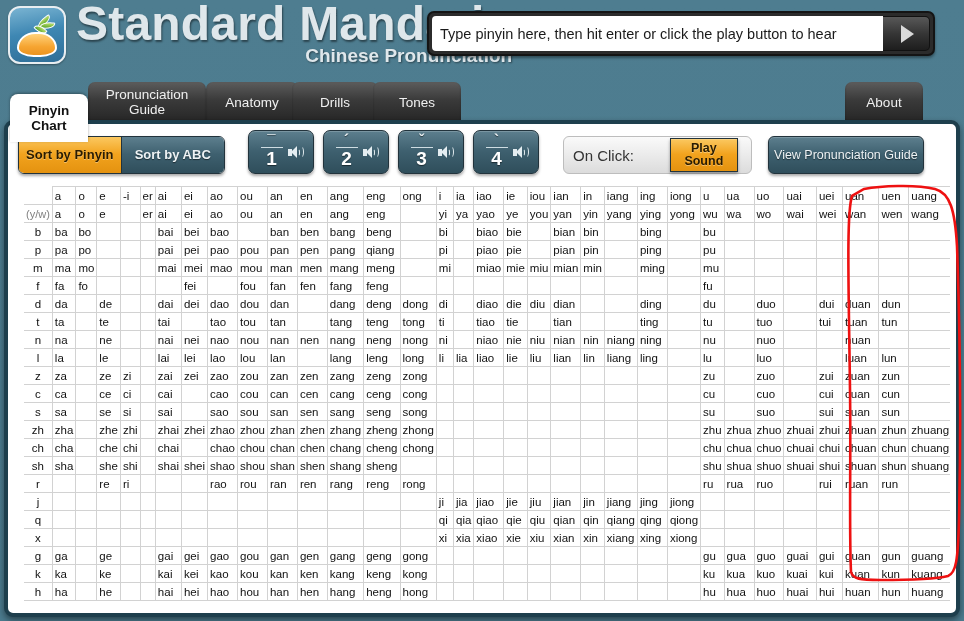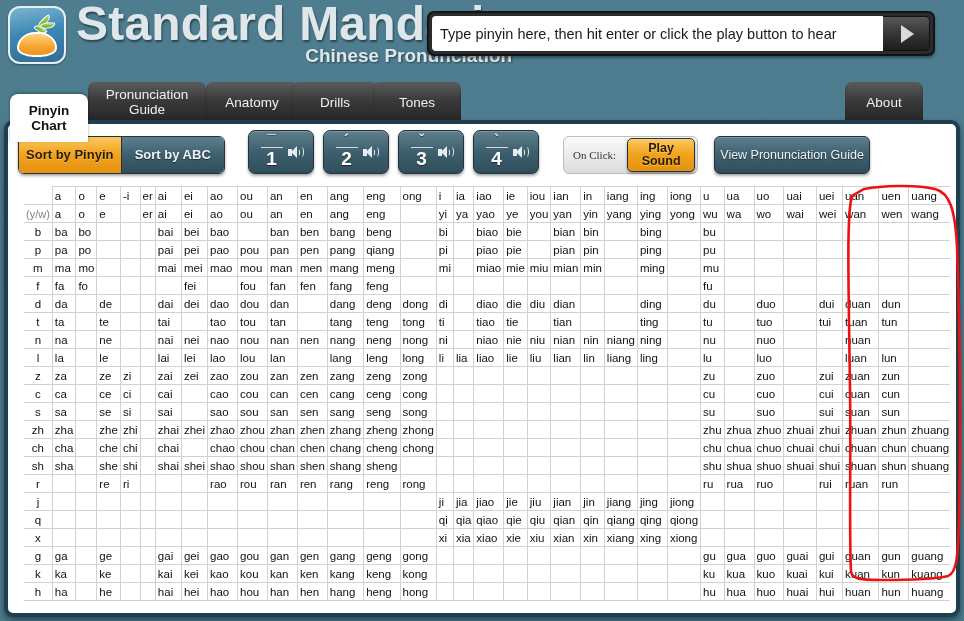--- a/index.html
+++ b/index.html
@@ -185,22 +185,22 @@
   }
   .spk .w1 { left: 9px; top: 4px; width: 3px; height: 7px; }
   .spk .w2 { left: 10.5px; top: 1.5px; width: 6px; height: 12px; }
 
   .onclickwrap {
     display: flex; align-items: center; height: 38px;
     background: linear-gradient(180deg,#fafafa,#dcdcdc);
     border: 1px solid #bdbdbd; border-radius: 6px;
     padding: 0 0 0 9px; margin-left: 14px;
   }
-  .onclick-label { font-size: 11px; color: #333; padding-right: 9px; font-family: Liberation Serif, serif; }
-  .onclickwrap .btn3d { height: 34px; margin: 0 2px; border-radius: 5px; padding: 0 6px; }
+  .onclick-label { font-size: 15px; color: #333; padding-right: 23px; }
+  .onclickwrap .btn3d { height: 34px; margin: 0 13px; border-radius: 0; padding: 0 6px; }
 
   .viewbtn { height: 38px; padding: 0 2px; margin-left: 6px; }
 
   
   .tablewrap {
     position: absolute; left: 16px; top: 62px;
     width: 926px; height: 425px;
     overflow: hidden;
   }
   table.pinyin { border-collapse: collapse; table-layout: fixed; }

